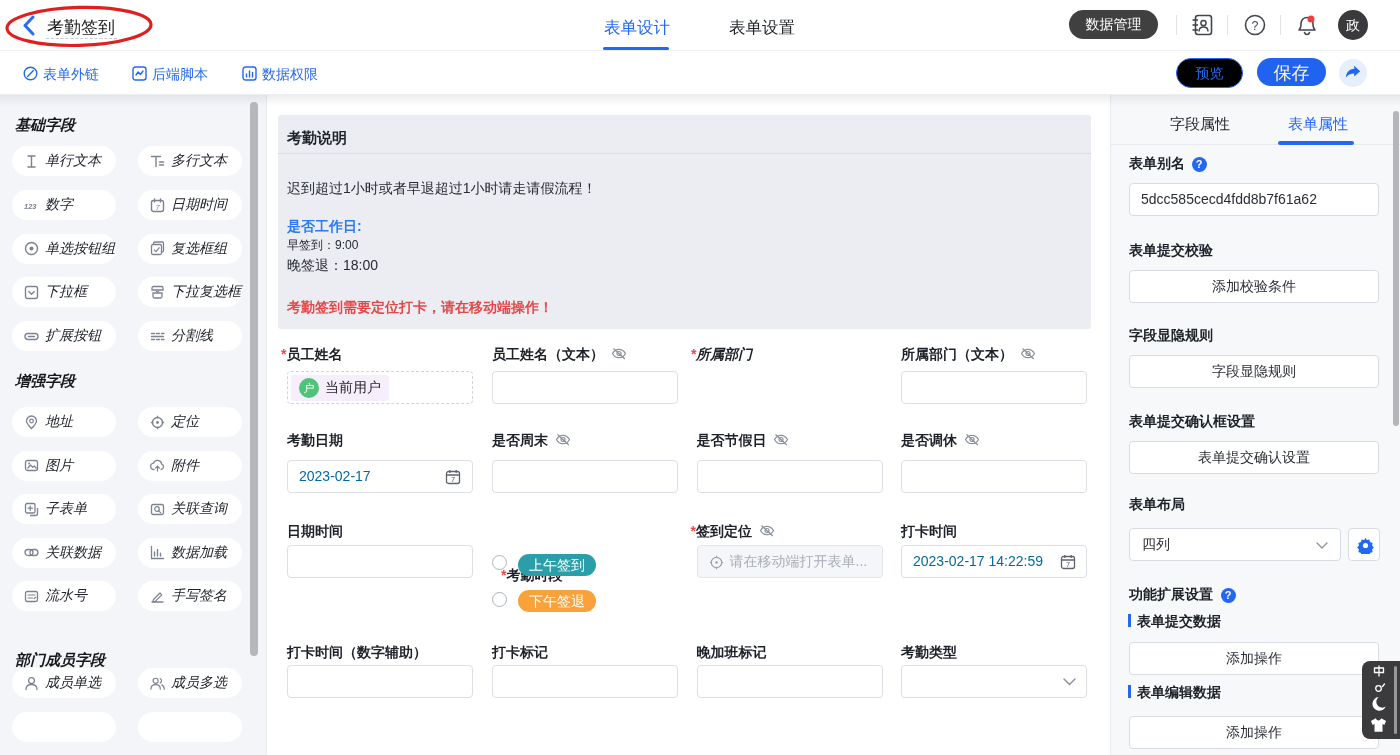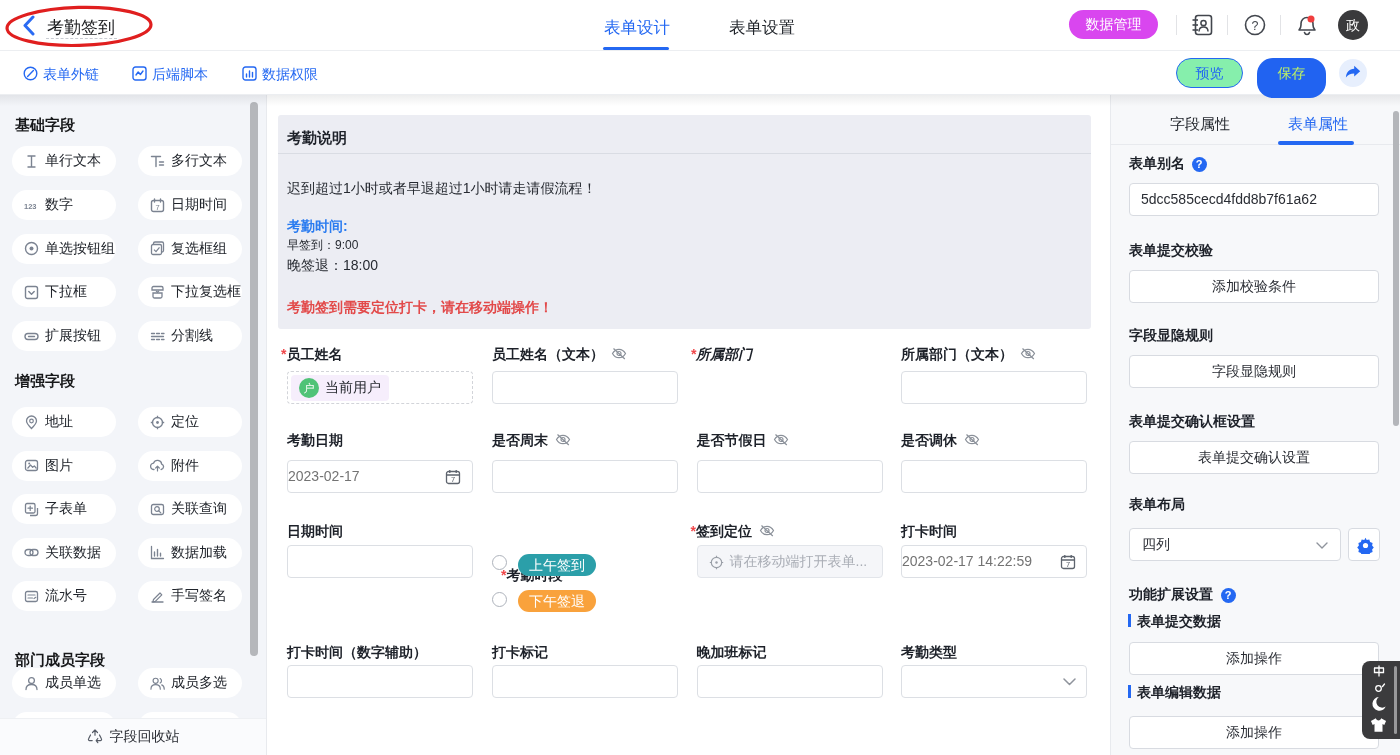--- a/index.html
+++ b/index.html
@@ -2,21 +2,21 @@
 <html lang="zh"><head>
 <meta charset="utf-8">
 <style>
 *{margin:0;padding:0;box-sizing:border-box;}
 html,body{width:1400px;height:755px;overflow:hidden;}
 body{font-family:"Liberation Sans",sans-serif;color:#1f2329;background:#fff;position:relative;}
 .abs{position:absolute;}
 .lbl{font-size:14px;font-weight:bold;color:#1d2129;white-space:nowrap;}
 .red{color:#f0474a;}
 .inp{position:absolute;background:#fff;border:1px solid #dcdfe4;border-radius:4px;height:33px;}
-.itext{font-size:14px;color:#737373;line-height:31px;white-space:nowrap;}
+.itext{font-size:14px;color:#0369a1;line-height:31px;padding-left:11px;white-space:nowrap;}
 .btnw{position:absolute;background:#fff;border:1px solid #d8dbe1;border-radius:4px;height:32px;text-align:center;font-size:14px;color:#2a2d34;line-height:30px;}
 .pill{position:absolute;width:104px;height:30px;border-radius:15px;background:#fff;display:flex;align-items:center;padding-left:12px;gap:6px;font-size:14px;color:#20242b;white-space:nowrap;}
 .pill svg{width:15px;height:15px;flex:none;}
 .eye{width:16px;height:14px;display:inline-block;vertical-align:-2px;margin-left:3px;}
 svg{display:block;}
 </style>
 </head>
 <body>
 
 <div class="abs" style="left:0;top:0;width:1400px;height:51px;background:#fff;border-bottom:1px solid #eceef1;z-index:30;">
@@ -28,21 +28,21 @@
   <div class="abs" style="left:46px;top:37.5px;width:71px;border-top:1.5px dashed #c9ccd2;"></div>
 
   <svg class="abs" style="left:4px;top:4px;" width="152" height="46" viewBox="0 0 152 46">
     <ellipse cx="75" cy="22.4" rx="72" ry="19" fill="none" stroke="#e01f1f" stroke-width="3.2" transform="rotate(-1.5 75 22.4)"></ellipse>
   </svg>
 
   <div class="abs" style="left:604px;top:16.5px;font-size:16.5px;color:#2468f2;">表单设计</div>
   <div class="abs" style="left:603px;top:47px;width:66px;height:3px;background:#2468f2;border-radius:2px;"></div>
   <div class="abs" style="left:729px;top:16.5px;font-size:16.5px;color:#1f2329;">表单设置</div>
 
-  <div class="abs" style="left:1069px;top:10px;width:89px;height:29px;border-radius:15px;background:#d946ef;color:#fff;font-size:14px;text-align:center;line-height:29px;">数据管理</div>
+  <div class="abs" style="left:1069px;top:10px;width:89px;height:29px;border-radius:15px;background:#404040;color:#fff;font-size:14px;text-align:center;line-height:29px;">数据管理</div>
   <div class="abs" style="left:1176px;top:15px;width:1px;height:20px;background:#e2e3e6;"></div>
   <svg class="abs" style="left:1191px;top:13px;" width="23" height="24" viewBox="0 0 23 24">
     <rect x="4.5" y="2.5" width="16" height="19" rx="2.5" fill="none" stroke="#42464d" stroke-width="1.6"></rect>
     <line x1="1.5" y1="7" x2="7" y2="7" stroke="#42464d" stroke-width="1.6"></line>
     <line x1="1.5" y1="12" x2="7" y2="12" stroke="#42464d" stroke-width="1.6"></line>
     <line x1="1.5" y1="17" x2="7" y2="17" stroke="#42464d" stroke-width="1.6"></line>
     <circle cx="12.5" cy="10" r="2.6" fill="none" stroke="#42464d" stroke-width="1.5"></circle>
     <path d="M8 18.5 c0-3 2-4.4 4.5-4.4 s4.5 1.4 4.5 4.4" fill="none" stroke="#42464d" stroke-width="1.5"></path>
   </svg>
   <div class="abs" style="left:1227px;top:15px;width:1px;height:20px;background:#e2e3e6;"></div>
@@ -71,32 +71,32 @@
   </svg>
   <div class="abs" style="left:152px;top:15px;font-size:14px;color:#2468f2;">后端脚本</div>
   <svg class="abs" style="left:242px;top:15px;" width="15" height="15" viewBox="0 0 15 15">
     <rect x="1" y="1" width="13" height="13" rx="2.5" fill="none" stroke="#2468f2" stroke-width="1.4"></rect>
     <line x1="4.5" y1="8" x2="4.5" y2="11" stroke="#2468f2" stroke-width="1.4" stroke-linecap="round"></line>
     <line x1="7.5" y1="5" x2="7.5" y2="11" stroke="#2468f2" stroke-width="1.4" stroke-linecap="round"></line>
     <line x1="10.5" y1="6.5" x2="10.5" y2="11" stroke="#2468f2" stroke-width="1.4" stroke-linecap="round"></line>
   </svg>
   <div class="abs" style="left:262px;top:15px;font-size:14px;color:#2468f2;">数据权限</div>
 
-  <div class="abs" style="left:1176px;top:7px;width:67px;height:30px;border:1px solid #2468f2;border-radius:16px;color:#2468f2;font-size:14px;text-align:center;line-height:28px;background:#86efac;">预览</div>
-  <div class="abs" style="left:1257px;top:7px;width:69px;height:40px;border-radius:16px;background:#2163f1;color:#bef264;font-size:14px;text-align:center;line-height:30px;">保存</div>
+  <div class="abs" style="left:1176px;top:7px;width:67px;height:30px;border:1px solid #2468f2;border-radius:16px;color:#2468f2;font-size:14px;text-align:center;line-height:28px;background:#000000;">预览</div>
+  <div class="abs" style="left:1257px;top:7px;width:69px;height:28px;border-radius:16px;background:#2163f1;color:#fef9c3;font-size:18px;text-align:center;line-height:30px;">保存</div>
   <div class="abs" style="left:1339px;top:8px;width:28px;height:28px;border-radius:50%;background:#e7effd;">
     <svg style="margin:6px 0 0 6px;" width="16" height="15" viewBox="0 0 16 15">
       <path d="M9.2 0.8 L15.2 6.2 L9.2 11.6 L9.2 8.6 C5.5 8.6 2.8 9.8 0.9 12.6 C1.2 7.4 4.3 3.9 9.2 3.7 Z" fill="#2468f2"></path>
     </svg>
   </div>
 </div>
 
 <div class="abs" style="left:0;top:95px;width:1400px;height:11px;background:linear-gradient(rgba(31,35,41,0.08),rgba(31,35,41,0));z-index:25;pointer-events:none;"></div>
 
-<div class="abs" id="sidebar" style="left:0;top:95px;width:267px;height:660px;background:#f3f5f9;border-right:1px solid #e8eaee;overflow:hidden;font-size:14px;">
+<div class="abs" id="sidebar" style="left:0;top:95px;width:267px;height:660px;background:#f3f5f9;border-right:1px solid #e8eaee;overflow:hidden;font-size:14px;font-style:italic;">
   <div class="abs" style="left:15px;top:21px;font-size:15px;font-weight:bold;color:#17181a;">基础字段</div>
 
   <div class="pill" style="left:12px;top:51px;"><svg viewBox="0 0 15 15">
         <path d="M4 2 h7 M4 13 h7 M7.5 2 v11" stroke="#7b8391" stroke-width="1.4" fill="none" stroke-linecap="round"></path>
       </svg>单行文本</div>
   <div class="pill" style="left:138px;top:51px;"><svg viewBox="0 0 15 15">
         <path d="M1.5 2.5 h9 M6 2.5 v10 M9.5 8 h4 M9.5 11 h4" stroke="#7b8391" stroke-width="1.4" fill="none" stroke-linecap="round"></path>
       </svg>多行文本</div>
 
   <div class="pill" style="left:12px;top:95px;"><svg viewBox="0 0 19 15">
@@ -198,38 +198,29 @@
         <circle cx="6" cy="4.6" r="2.7" fill="none" stroke="#7b8391" stroke-width="1.25"></circle>
         <path d="M1 13.5 c0-3 2-4.8 5-4.8 s5 1.8 5 4.8" fill="none" stroke="#7b8391" stroke-width="1.25" stroke-linecap="round"></path>
         <path d="M10.8 2.2 a2.7 2.7 0 0 1 0 4.8 M12.5 9 c1.7.7 2.7 2.2 2.7 4.5" fill="none" stroke="#7b8391" stroke-width="1.25" stroke-linecap="round"></path>
       </svg>成员多选</div>
 
   <div class="pill" style="left:12px;top:616.5px;">&nbsp;</div>
   <div class="pill" style="left:138px;top:616.5px;">&nbsp;</div>
 
   <div class="abs" style="left:250px;top:7px;width:8px;height:554px;border-radius:4px;background:#b5b7bb;"></div>
 
-  <div class="abs" style="left:0;top:623px;width:266px;height:37px;background:#fafbfd;border-top:1px solid #eef0f3;">
-    <div style="display:flex;align-items:center;justify-content:center;height:100%;gap:7px;font-size:14px;color:#2a2d34;">
-      <svg width="16" height="16" viewBox="0 0 16 16">
-          <path d="M5.5 3.5 L8 1 l2.5 2.5 M8 1.2 v5" fill="none" stroke="#555b66" stroke-width="1.2" stroke-linecap="round" stroke-linejoin="round"></path>
-          <path d="M3.5 6 L1.6 9.8 a1.2 1.2 0 0 0 1 1.8 h2.6 M12.5 6 l1.9 3.8 a1.2 1.2 0 0 1 -1 1.8 h-3.2 M10.8 9.5 l-1.6 2.1 1.6 2.1" fill="none" stroke="#555b66" stroke-width="1.2" stroke-linecap="round" stroke-linejoin="round"></path>
-        </svg>
-      字段回收站
-    </div>
-  </div>
 </div>
 
 <div class="abs" id="canvas" style="left:267px;top:95px;width:843px;height:660px;background:#fff;">
 
   <div class="abs" style="left:11px;top:20px;width:813px;height:214px;background:#ecedf3;border-radius:3px;">
     <div class="abs" style="left:9px;top:14px;font-size:15px;font-weight:bold;color:#1d2129;">考勤说明</div>
     <div class="abs" style="left:0;top:38px;width:813px;border-top:1px solid #d9dce3;"></div>
     <div class="abs" style="left:9px;top:65px;font-size:14px;color:#262a31;">迟到超过1小时或者早退超过1小时请走请假流程！</div>
-    <div class="abs" style="left:9px;top:102.5px;font-size:14px;font-weight:bold;color:#2b7cf0;">考勤时间:</div>
+    <div class="abs" style="left:9px;top:102.5px;font-size:14px;font-weight:bold;color:#2b7cf0;">是否工作日:</div>
     <div class="abs" style="left:9px;top:122px;font-size:12px;color:#262a31;">早签到：9:00</div>
     <div class="abs" style="left:9px;top:142px;font-size:14px;color:#262a31;">晚签退：18:00</div>
     <div class="abs" style="left:9px;top:183.5px;font-size:14px;font-weight:bold;color:#e24a4a;">考勤签到需要定位打卡，请在移动端操作！</div>
   </div>
 
   <div class="lbl abs" style="left:14px;top:251px;"><span class="red">*</span>员工姓名</div>
   <div class="lbl abs" style="left:225px;top:251px;">员工姓名（文本） <svg class="eye" viewBox="0 0 16 14">
         <path d="M1.5 6.5 C3 3.8 5.3 2.3 8 2.3 s5 1.5 6.5 4.2 c-1.5 2.7-3.8 4.2-6.5 4.2 s-5-1.5-6.5-4.2z" fill="none" stroke="#8a9099" stroke-width="1.2"></path>
         <circle cx="8" cy="6.5" r="2" fill="none" stroke="#8a9099" stroke-width="1.2"></circle>
         <line x1="2.5" y1="1.5" x2="13.8" y2="12" stroke="#8a9099" stroke-width="1.2"></line>

